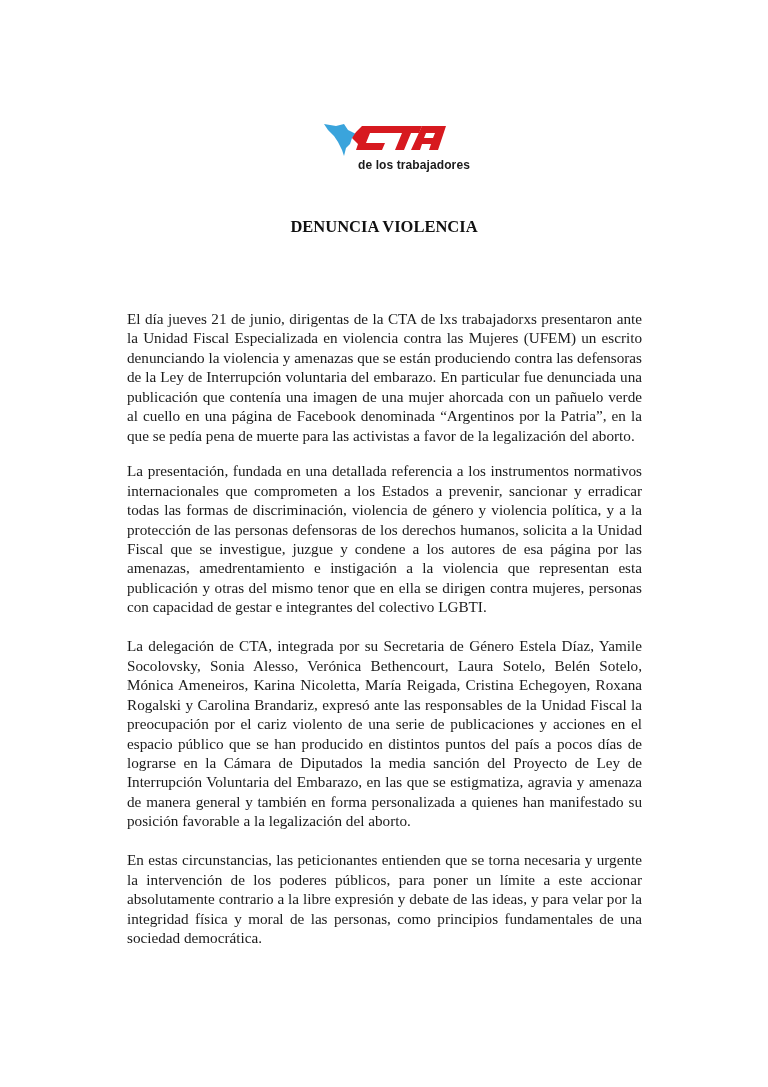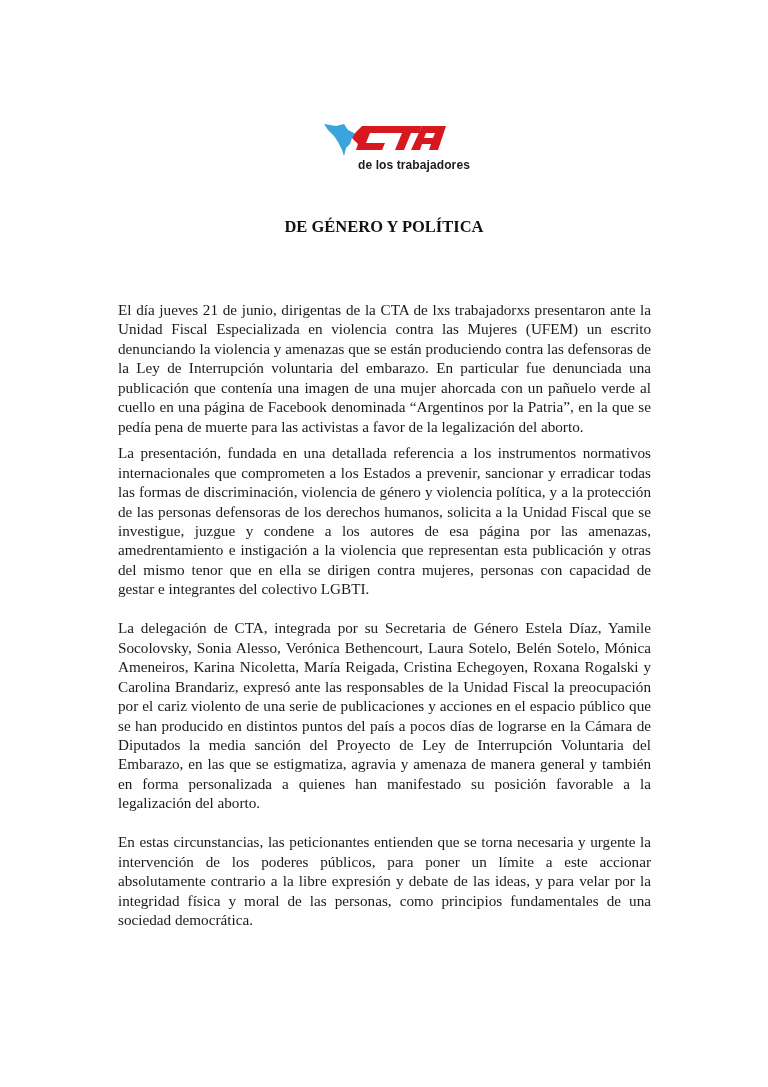--- a/index.html
+++ b/index.html
@@ -49,21 +49,21 @@
     .body {
       position: absolute;
       left: 111px;
       top: 293px;
       width: 547px;
       font-size: 15.2px;
       line-height: 19.45px;
       text-align: justify;
     }
     .body p {
-      margin: 7px;
+      margin: 16px;
     }
     .body p.gap {
       margin-top: 19.45px;
       font-family: Liberation Serif, serif;
     }
   </style>
 </head>
 <body>
 
 <div class="logo">
@@ -78,21 +78,21 @@
       <path d="M68 8 L100 8 L97 15 L89 15 L82 32 L73 32 L80 15 L65 15 Z"></path>
 
       <path d="M100 8 L124 8 L116 32 L107 32 L109 26 L100 26 L98 32 L89 32 Z M104 15 L102 20 L111 20 L113 15 Z"></path>
     </g>
     <text x="0" y="0" font-size="1" fill="none">CTA</text>
   </svg>
   <div class="logo-sub">de los trabajadores</div>
 </div>
 
 <div class="title">
-  <div>DE GÉNERO Y POLÍTICA</div>
+  <div>DENUNCIA VIOLENCIA</div>
 </div>
 
 <div class="body">
   <p>El día jueves 21 de junio, dirigentas de la CTA de lxs trabajadorxs presentaron ante la Unidad Fiscal Especializada en violencia contra las Mujeres (UFEM) un escrito denunciando la violencia y amenazas que se están produciendo contra las defensoras de la Ley de Interrupción voluntaria del embarazo. En particular fue denunciada una publicación que contenía una imagen de una mujer ahorcada con un pañuelo verde al cuello en una página de Facebook denominada “Argentinos por la Patria”, en la que se pedía pena de muerte para las activistas a favor de la legalización del aborto.</p>
   <p>La presentación, fundada en una detallada referencia a los instrumentos normativos internacionales que comprometen a los Estados a prevenir, sancionar y erradicar todas las formas de discriminación, violencia de género y violencia política, y a la protección de las personas defensoras de los derechos humanos, solicita a la Unidad Fiscal que se investigue, juzgue y condene a los autores de esa página por las amenazas, amedrentamiento e instigación a la violencia que representan esta publicación y otras del mismo tenor que en ella se dirigen contra mujeres, personas con capacidad de gestar e integrantes del colectivo LGBTI.</p>
   <p class="gap">La delegación de CTA, integrada por su Secretaria de Género Estela Díaz, Yamile Socolovsky, Sonia Alesso, Verónica Bethencourt, Laura Sotelo, Belén Sotelo, Mónica Ameneiros, Karina Nicoletta, María Reigada, Cristina Echegoyen, Roxana Rogalski y Carolina Brandariz, expresó ante las responsables de la Unidad Fiscal la preocupación por el cariz violento de una serie de publicaciones y acciones en el espacio público que se han producido en distintos puntos del país a pocos días de lograrse en la Cámara de Diputados la media sanción del Proyecto de Ley de Interrupción Voluntaria del Embarazo, en las que se estigmatiza, agravia y amenaza de manera general y también en forma personalizada a quienes han manifestado su posición favorable a la legalización del aborto.</p>
   <p class="gap">En estas circunstancias, las peticionantes entienden que se torna necesaria y urgente la intervención de los poderes públicos, para poner un límite a este accionar absolutamente contrario a la libre expresión y debate de las ideas, y para velar por la integridad física y moral de las personas, como principios fundamentales de una sociedad democrática.</p>
 </div>
 
 </body></html>

